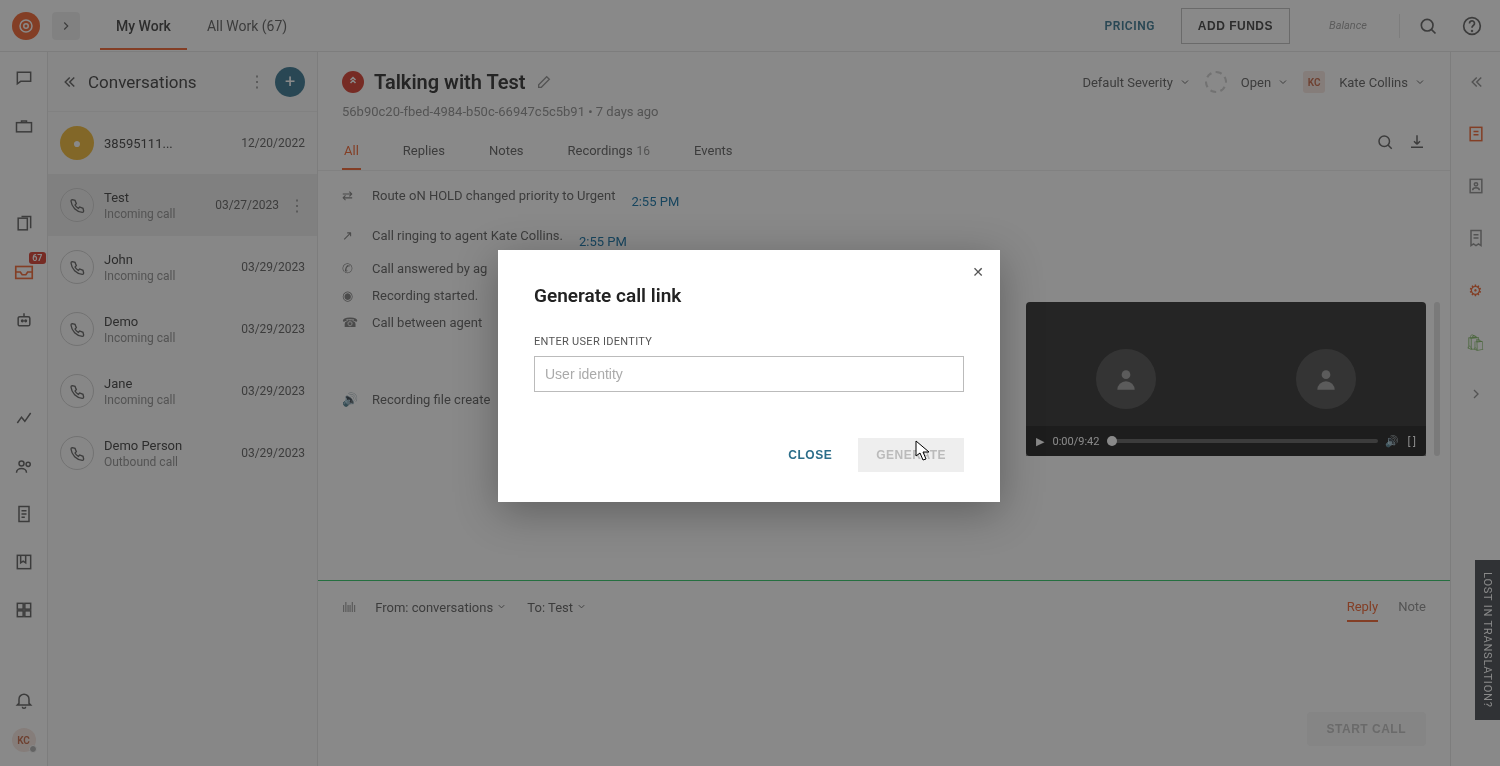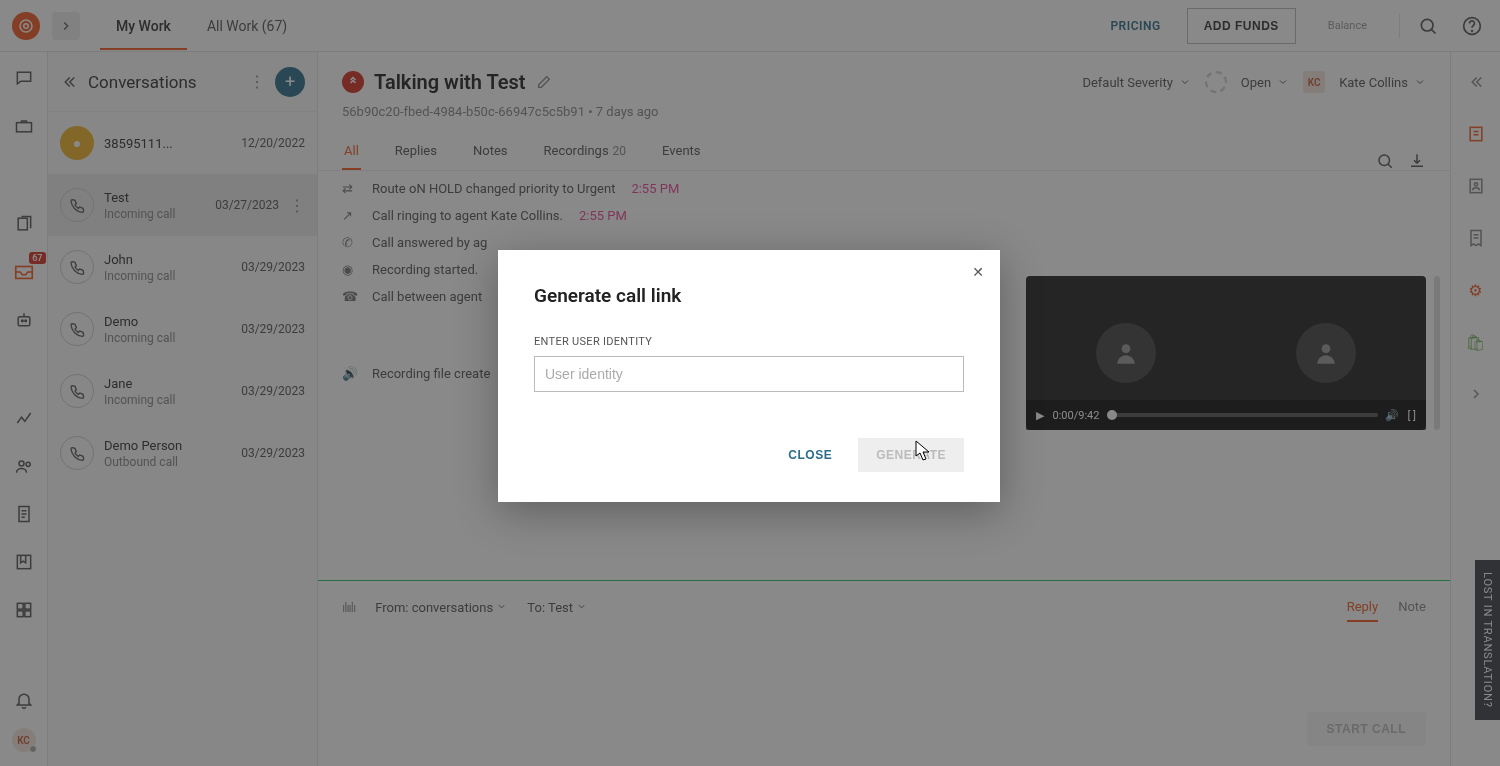--- a/index.html
+++ b/index.html
@@ -10,21 +10,21 @@
   .header { height: 52px; display: flex; align-items: center; background: #fff; border-bottom: 1px solid #e5e5e5; padding: 0 12px; gap: 12px; }
   .logo { width: 28px; height: 28px; border-radius: 50%; background: #f15a22; display:flex; align-items:center; justify-content:center; color:#fff; }
   .logo svg { width: 18px; height: 18px; }
   .hdr-expand { width: 28px; height: 28px; display:flex; align-items:center; justify-content:center; background:#eee; border-radius:4px; }
   .tabs { display:flex; gap:4px; margin-left:8px; }
   .tab { padding: 16px 16px 14px; font-size: 14px; color:#555; border-bottom: 2px solid transparent; cursor:pointer; }
   .tab.active { color:#333; border-bottom: 2px solid #f15a22; font-weight:500; }
   .spacer { flex: 1; }
   .pricing { color:#2c6e8a; font-size:12px; font-weight:600; letter-spacing:0.5px; padding: 8px 14px; }
   .addfunds { border: 1px solid #bbb; color:#333; font-size:12px; font-weight:600; letter-spacing:0.5px; padding: 10px 16px; background:#fff; }
-  .balance { color:#999; font-size:11px; margin-left:20px; margin-right:20px; }
+  .balance { color:#999; font-size:11px; margin-left:27px; margin-right:20px;font-style:italic; }
   .hdr-icon { width:32px; height:32px; display:flex; align-items:center; justify-content:center; color:#555; }
 
   
   .main { display:flex; height: calc(766px - 52px); position: relative; }
   .left-rail { width: 48px; background:#fff; border-right:1px solid #e5e5e5; display:flex; flex-direction:column; align-items:center; padding-top:12px; gap:20px; }
   .rail-icon { width:28px; height:28px; display:flex; align-items:center; justify-content:center; color:#555; position:relative;text-align:right; }
   .rail-icon.active { color:#f15a22; }
   .badge { position:absolute; top:-6px; right:-8px; background:#d62f1f; color:#fff; font-size:9px; padding:1px 3px; border-radius:3px; font-weight:600; }
   .rail-bottom { margin-top:auto; margin-bottom:14px; display:flex; flex-direction:column; gap:14px; align-items:center; }
   .avatar-mini { width:24px; height:24px; border-radius:50%; background:#f7e4dd; color:#c25d3a; font-size:10px; font-weight:600; display:flex; align-items:center; justify-content:center; position:relative; }
@@ -52,29 +52,29 @@
   .content { flex:1; background:#fff; display:flex; flex-direction:column; min-width:0; }
   .title-row { display:flex; align-items:center; padding: 18px 24px 6px; gap:10px; }
   .warn-badge { width:22px; height:22px; border-radius:50%; background:#d62f1f; color:#fff; display:flex; align-items:center; justify-content:center; font-size:14px; }
   .page-title { font-size:20px; font-weight:600; color:#222; }
   .edit-ic { color:#888; }
   .title-right { margin-left:auto; display:flex; align-items:center; gap:14px; font-size:13px; color:#555; }
   .dropdown-ctl { display:flex; align-items:center; gap:6px; cursor:pointer; }
   .spin-ic { width:22px; height:22px; border:2px dashed #ccc; border-radius:50%; }
   .kc-badge { width:22px; height:22px; border-radius:3px; background:#f7e4dd; color:#c25d3a; font-size:10px; font-weight:600; display:flex; align-items:center; justify-content:center; }
   .subline { padding: 4px 24px 14px; font-size:13px; color:#888; }
-  .tabs-row { display:flex; align-items:flex-end; gap:32px; padding: 0 24px; border-bottom:1px solid #eee; }
+  .tabs-row { display:flex; align-items:flex-start; gap:40px; padding: 0 24px; border-bottom:1px solid #eee; }
   .ctab { padding: 10px 2px; font-size:13px; color:#555; border-bottom:2px solid transparent; }
   .ctab.active { color:#f15a22; border-color:#f15a22; }
   .ctab .count { color:#888; font-size:12px; margin-left:4px; }
   .tabs-right { margin-left:auto; display:flex; gap:14px; color:#555; }
   .events { padding: 10px 24px; display:flex; flex-direction:column; gap:12px; font-size:13px; color:#555; flex:1; overflow:hidden; }
   .event-row { display:flex; align-items:center; gap:12px; }
   .ev-ic { width:18px; color:#777; }
-  .ev-time { color:#ec4899; margin-left:4px; }
+  .ev-time { color:#0369a1; margin-left:4px;margin-top:13px; }
   .video-box { margin-left:auto; width:400px; height:154px; background:#222; border-radius:4px; position:relative; margin-top:-40px; display:flex; align-items:center; justify-content:space-around; }
   .video-box::after{content:''; position:absolute; right:-14px; top:0; width:6px; height:100%; background:#ddd; border-radius:3px;}
   .vavatar { width:60px; height:60px; border-radius:50%; background:#444; display:flex; align-items:center; justify-content:center; color:#999; }
   .video-ctrl { position:absolute; bottom:0; left:0; right:0; height:30px; background:rgba(0,0,0,0.5); display:flex; align-items:center; gap:8px; padding:0 10px; color:#fff; font-size:11px; }
   .vprog { flex:1; height:4px; background:#555; border-radius:2px; position:relative; }
   .vprog::before{content:''; position:absolute; left:0; top:-3px; width:10px; height:10px; border-radius:50%; background:#fff; }
 
   
   .reply-section { border-top:1px solid #22c55e; padding:12px 24px 20px; }
   .reply-tabs { display:flex; justify-content:space-between; align-items:center; }
@@ -353,21 +353,21 @@
           </div>
       </div>
     </div>
     <div class="subline">
       <span>56b90c20-fbed-4984-b50c-66947c5c5b91</span> • <span>7 days ago</span>
     </div>
     <div class="tabs-row">
       <div class="ctab active">All</div>
       <div class="ctab">Replies</div>
       <div class="ctab">Notes</div>
-      <div class="ctab"><span>Recordings</span><span class="count">20</span></div>
+      <div class="ctab"><span>Recordings</span><span class="count">16</span></div>
       <div class="ctab">Events</div>
       <div class="tabs-right">
         <div>
             <svg width="18" height="18" viewBox="0 0 24 24" fill="none" stroke="currentColor" stroke-width="2">
               <circle cx="11" cy="11" r="7"></circle>
               <path d="M21 21l-5-5"></path>
             </svg>
           </div>
         <div>
             <svg width="18" height="18" viewBox="0 0 24 24" fill="none" stroke="currentColor" stroke-width="2">

